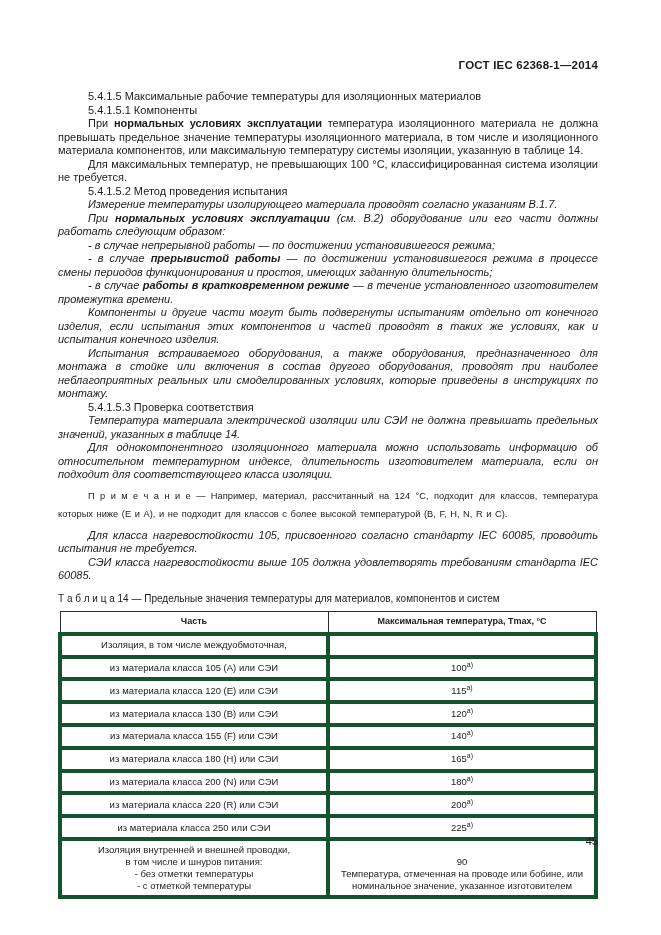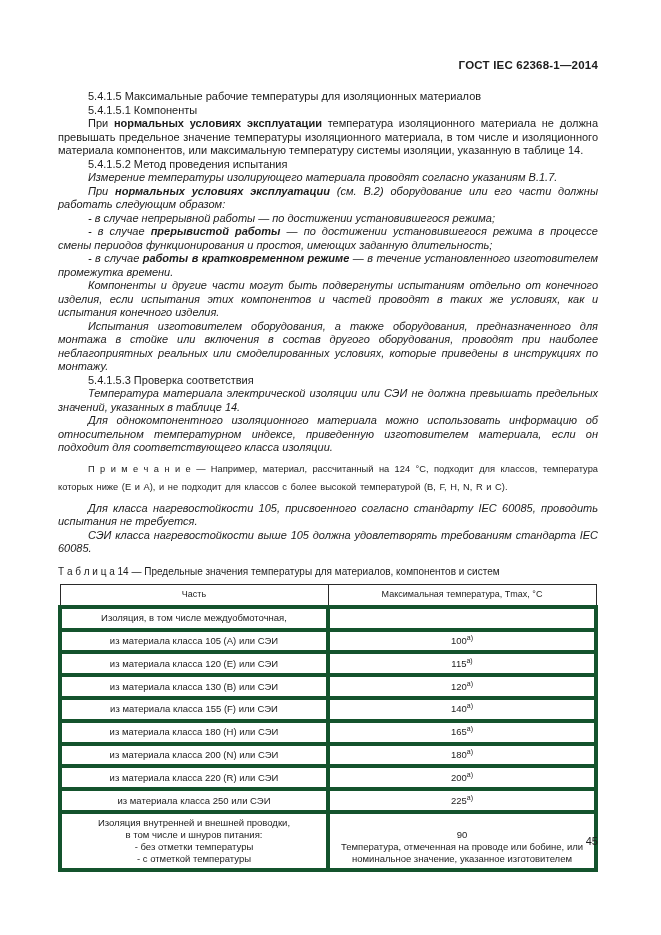--- a/index.html
+++ b/index.html
@@ -29,21 +29,21 @@
   .table-title{
     margin:9px 0 6px 0;font-size:10px;text-indent:0;text-align:left;
   }
   table.limits{
     width:540px;border-collapse:collapse;
     font-size:9.5px;line-height:11.8px;color:#1c1c1c;
     border:1.5px solid #2a2a2a;
   }
   table.limits th{
     border:1px solid #2a2a2a;border-bottom:2px solid #2a2a2a;
-    font-weight:normal;font-size:9px;padding:4px 3px;
+    font-weight:bold;font-size:9px;padding:4px 3px;
   }
   table.limits td{
     border:4px solid #14532d;padding:3.5px 4px;text-align:center;
     vertical-align:middle;width:50%;
   }
   table.limits td.top{vertical-align:top;}
   table.limits td.bottom{vertical-align:bottom;}
   sup.fn{font-size:7px;line-height:0;vertical-align:super;}
   .page-number{
     position:absolute;top:835px;right:63px;font-size:11px;
@@ -54,31 +54,32 @@
 
 <div class="page">
 
   <div class="doc-header">ГОСТ IEC 62368-1—2014</div>
 
   <div class="body-block">
     <div id="paragraphs">
         <p class="para plain"><span>5.4.1.5 Максимальные рабочие температуры для изоляционных материалов</span></p>
         <p class="para plain"><span>5.4.1.5.1 Компоненты</span></p>
         <p class="para plain"><span>При </span><span class="b">нормальных условиях эксплуатации</span><span> температура изоляционного материала не должна превышать предельное значение температуры изоляционного материала, в том числе и изоляционного материала компонентов, или максимальную температуру системы изоляции, указанную в таблице 14.</span></p>
+        <p class="para plain"><span>Для максимальных температур, не превышающих 100 °С, классифицированная система изоляции не требуется.</span></p>
         <p class="para plain"><span>5.4.1.5.2 Метод проведения испытания</span></p>
         <p class="para italic"><span>Измерение температуры изолирующего материала проводят согласно указаниям В.1.7.</span></p>
         <p class="para italic"><span>При </span><span class="b">нормальных условиях эксплуатации</span><span> (см. В.2) оборудование или его части должны работать следующим образом:</span></p>
         <p class="para italic"><span>- в случае непрерывной работы — по достижении установившегося режима;</span></p>
         <p class="para italic"><span>- в случае </span><span class="b">прерывистой работы</span><span> — по достижении установившегося режима в процессе смены периодов функционирования и простоя, имеющих заданную длительность;</span></p>
         <p class="para italic"><span>- в случае </span><span class="b">работы в кратковременном режиме</span><span> — в течение установленного изготовителем промежутка времени.</span></p>
         <p class="para italic"><span>Компоненты и другие части могут быть подвергнуты испытаниям отдельно от конечного изделия, если испытания этих компонентов и частей проводят в таких же условиях, как и испытания конечного изделия.</span></p>
-        <p class="para italic"><span>Испытания изготовителем оборудования, а также оборудования, предназначенного для монтажа в стойке или включения в состав другого оборудования, проводят при наиболее неблагоприятных реальных или смоделированных условиях, которые приведены в инструкциях по монтажу.</span></p>
+        <p class="para italic"><span>Испытания встраиваемого оборудования, а также оборудования, предназначенного для монтажа в стойке или включения в состав другого оборудования, проводят при наиболее неблагоприятных реальных или смоделированных условиях, которые приведены в инструкциях по монтажу.</span></p>
         <p class="para plain"><span>5.4.1.5.3 Проверка соответствия</span></p>
         <p class="para italic"><span>Температура материала электрической изоляции или СЭИ не должна превышать предельных значений, указанных в таблице 14.</span></p>
-        <p class="para italic"><span>Для однокомпонентного изоляционного материала можно использовать информацию об относительном температурном индексе, приведенную изготовителем материала, если он подходит для соответствующего класса изоляции.</span></p>
+        <p class="para italic"><span>Для однокомпонентного изоляционного материала можно использовать информацию об относительном температурном индексе, длительность изготовителем материала, если он подходит для соответствующего класса изоляции.</span></p>
         <p class="para note"><span>П р и м е ч а н и е   —   Например, материал, рассчитанный на 124 °С, подходит для классов, температура которых ниже (Е и А), и не подходит для классов с более высокой температурой (В, F, Н, N, R и С).</span></p>
         <p class="para italic"><span>Для класса нагревостойкости 105, присвоенного согласно стандарту IEC 60085, проводить испытания не требуется.</span></p>
         <p class="para italic"><span>СЭИ класса нагревостойкости выше 105 должна удовлетворять требованиям стандарта IEC 60085.</span></p>
       </div>
 
     <p class="para table-title">Т а б л и ц а   14 — Предельные значения температуры для материалов, компонентов и систем</p>
 
     <table class="limits">
       <thead>
         <tr>

